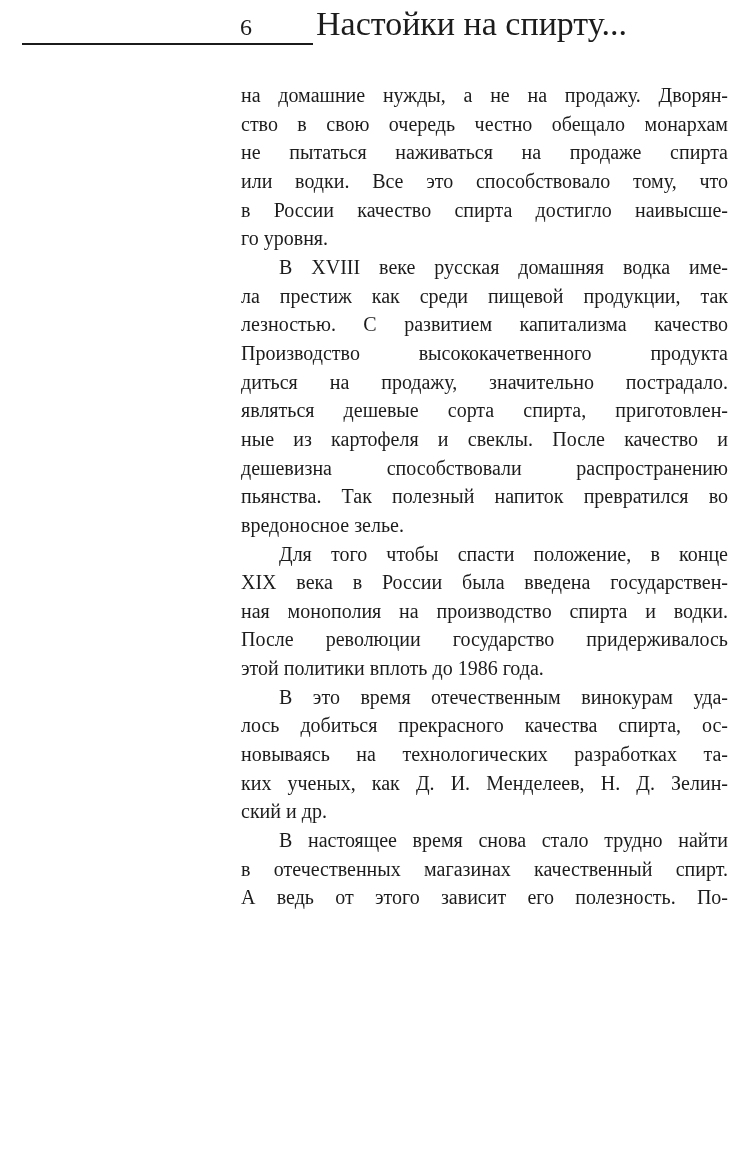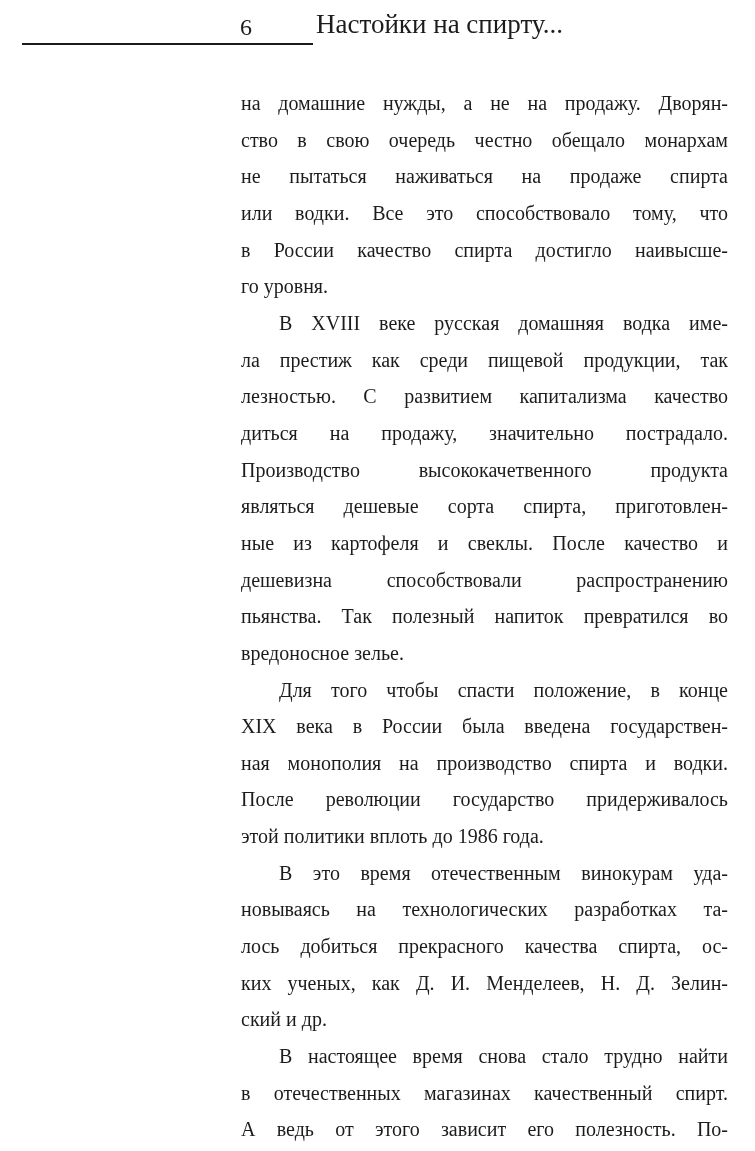--- a/index.html
+++ b/index.html
@@ -25,21 +25,21 @@
     position: absolute;
     left: 240px;
     top: 13px;
     font-size: 24px;
     line-height: 28px;
   }
   .pg-title {
     position: absolute;
     left: 316px;
     top: 8px;
-    font-size: 27px;
+    font-size: 34px;
     line-height: 32px;
     white-space: nowrap;
     text-align: right;
   }
   .pg-rule {
     position: absolute;
     left: 22px;
     top: 43px;
     width: 291px;
     height: 2px;
@@ -56,21 +56,20 @@
     margin: 0;
     padding: 0;
   }
   .ln {
     display: block;
     font-size: 20px;
     line-height: 28.65px;
     text-align: justify;
     text-align-last: justify;
     white-space: normal;
-    margin-top: 8px;
   }
   .ln.indent {
     text-indent: 38px;
   }
   .ln.end {
     text-align-last: left;
   }
 </style>
 </head>
 <body>
@@ -91,41 +90,41 @@
       <span class="ln">не пытаться наживаться на продаже спирта</span>
       <span class="ln">или водки. Все это способствовало тому, что</span>
       <span class="ln">в России качество спирта достигло наивысше-</span>
       <span class="ln end">го уровня.</span>
     </p>
 
     <p class="para">
       <span class="ln indent">В XVIII веке русская домашняя водка име-</span>
       <span class="ln">ла престиж как среди пищевой продукции, так</span>
       <span class="ln">лезностью. С развитием капитализма качество</span>
+      <span class="ln">Производство высококачетвенного продукта</span>
       <span class="ln">диться на продажу, значительно пострадало.</span>
-      <span class="ln">Производство высококачетвенного продукта</span>
       <span class="ln">являться дешевые сорта спирта, приготовлен-</span>
       <span class="ln">ные из картофеля и свеклы. После качество и</span>
       <span class="ln">дешевизна способствовали распространению</span>
       <span class="ln">пьянства. Так полезный напиток превратился во</span>
       <span class="ln end">вредоносное зелье.</span>
     </p>
 
     <p class="para">
       <span class="ln indent">Для того чтобы спасти положение, в конце</span>
       <span class="ln">XIX века в России была введена государствен-</span>
       <span class="ln">ная монополия на производство спирта и водки.</span>
       <span class="ln">После революции государство придерживалось</span>
       <span class="ln end">этой политики вплоть до 1986 года.</span>
     </p>
 
     <p class="para">
       <span class="ln indent">В это время отечественным винокурам уда-</span>
+      <span class="ln">лось добиться прекрасного качества спирта, ос-</span>
       <span class="ln">новываясь на технологических разработках та-</span>
-      <span class="ln">лось добиться прекрасного качества спирта, ос-</span>
       <span class="ln">ких ученых, как Д. И. Менделеев, Н. Д. Зелин-</span>
       <span class="ln end">ский и др.</span>
     </p>
 
     <p class="para">
       <span class="ln indent">В настоящее время снова стало трудно найти</span>
       <span class="ln">в отечественных магазинах качественный спирт.</span>
       <span class="ln">А ведь от этого зависит его полезность. По-</span>
     </p>
 

